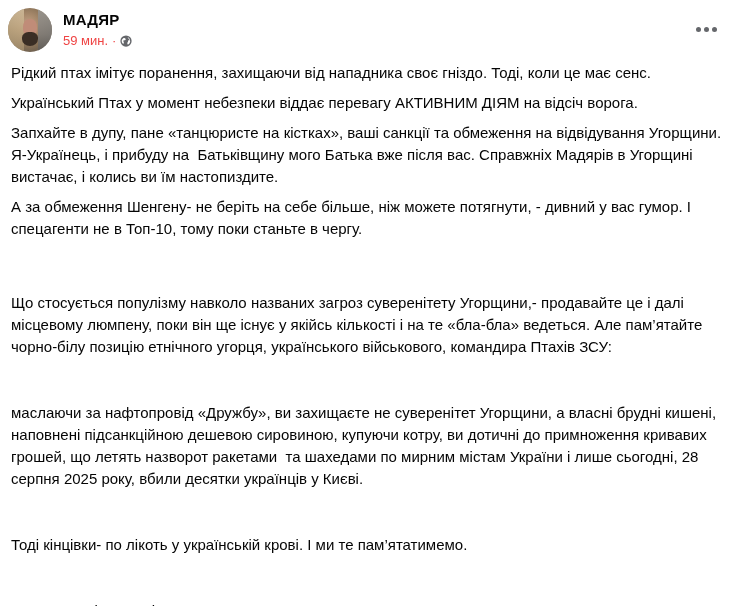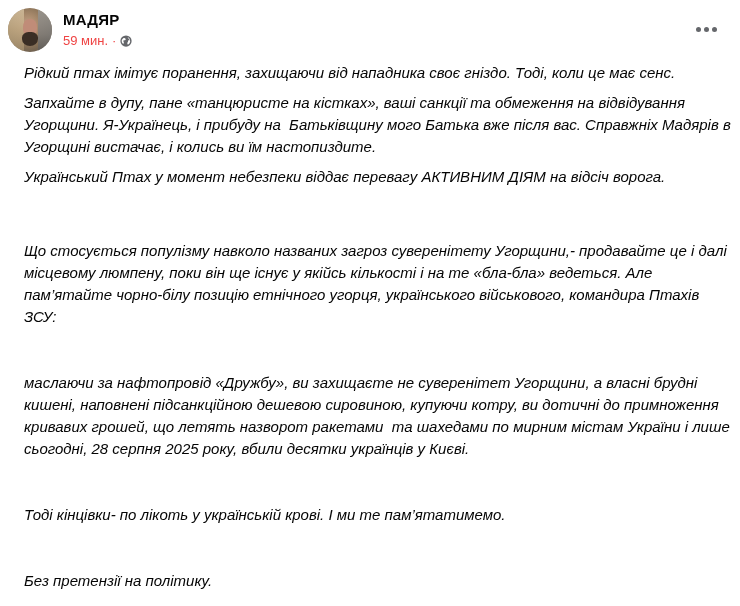--- a/index.html
+++ b/index.html
@@ -110,23 +110,22 @@
     .body-text {
       position: absolute;
       left: 8px;
       top: 62px;
       width: 724px;
       font-size: 15px;
       line-height: 22px;
       color: #050505;
     }
     .body-text p {
-      margin: 0 0 8px 16px;
+      margin: 0 0 8px 3px;
       white-space: pre-wrap;
-      font-style: italic;
     }
     .body-text .line {
       display: block;
     }
   </style>
 </head>
 <body>
 
 <div class="post">
 
@@ -152,22 +151,23 @@
   </div>
 
   <div class="more-btn">
     <span></span>
     <span></span>
     <span></span>
   </div>
 
   <div class="body-text">
     <p>Рідкий птах імітує поранення, захищаючи від нападника своє гніздо. Тоді, коли це має сенс.</p>
+    <p>Український Птах у момент небезпеки віддає перевагу АКТИВНИМ ДІЯМ на відсіч ворога.</p>
     <p>Запхайте в дупу, пане «танцюристе на кістках», ваші санкції та обмеження на відвідування Угорщини. Я-Українець, і прибуду на  Батьківщину мого Батька вже після вас. Справжніх Мадярів в Угорщині вистачає, і колись ви їм настопиздите.</p>
-    <p>Український Птах у момент небезпеки віддає перевагу АКТИВНИМ ДІЯМ на відсіч ворога.</p>
+    <p>А за обмеження Шенгену- не беріть на себе більше, ніж можете потягнути, - дивний у вас гумор. І спецагенти не в Топ-10, тому поки станьте в чергу.</p>
     <p>
       <span class="line">Що стосується популізму навколо названих загроз суверенітету Угорщини,- продавайте це і далі місцевому люмпену, поки він ще існує у якійсь кількості і на те «бла-бла» ведеться. Але пам’ятайте чорно-білу позицію етнічного угорця, українського військового, командира Птахів ЗСУ:</span>
       <span class="line">маслаючи за нафтопровід «Дружбу», ви захищаєте не суверенітет Угорщини, а власні брудні кишені, наповнені підсанкційною дешевою сировиною, купуючи котру, ви дотичні до примноження кривавих грошей, що летять назворот ракетами  та шахедами по мирним містам України і лише сьогодні, 28 серпня 2025 року, вбили десятки українців у Києві.</span>
       <span class="line">Тоді кінцівки- по лікоть у українській крові. І ми те пам’ятатимемо.</span>
       <span class="line">Без претензії на політику.</span>
       
     </p>
 
     <div class="top"></div>
       <div class="bottom"></div>

